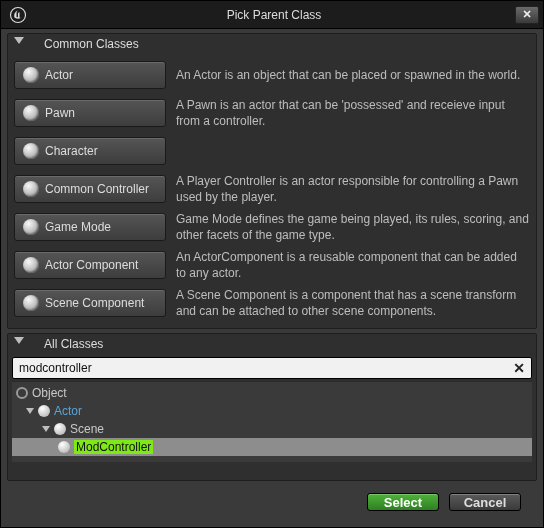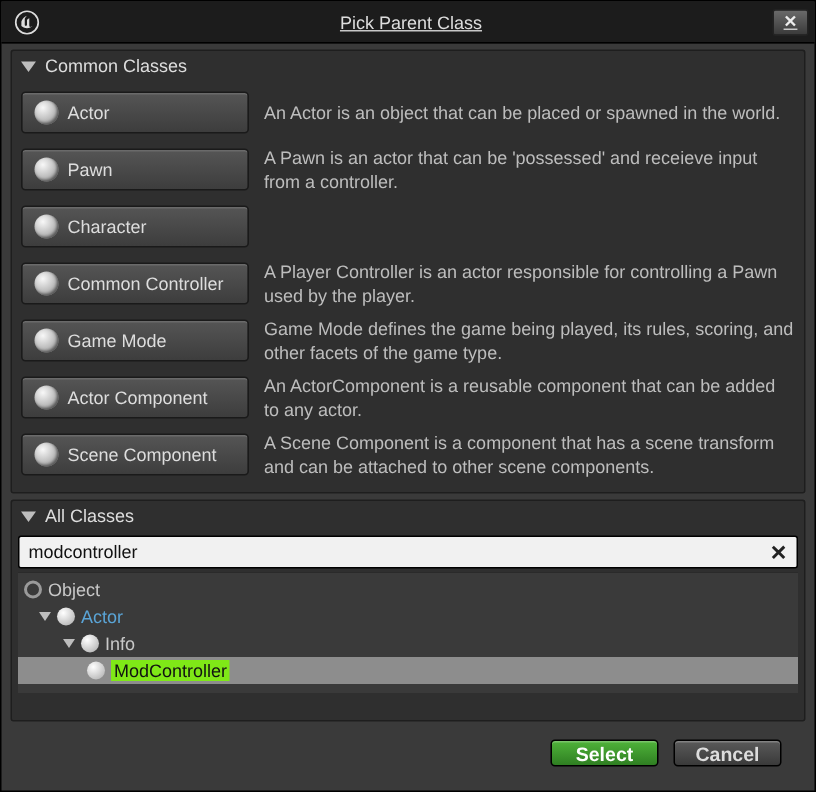--- a/index.html
+++ b/index.html
@@ -8,21 +8,20 @@
     width: 544px; height: 528px;
     background: #3a3a3a;
     border: 1px solid #000;
     display: flex; flex-direction: column;
     font-size: 12px; color: #c8c8c8;
   }
   .titlebar {
     height: 28px; background: #1c1c1c;
     display: flex; align-items: center;
     border-bottom: 1px solid #000;
-    text-decoration: underline;
   }
   .titlebar .ue-logo {
     width: 22px; height: 22px; margin: 0 4px 0 6px;
     display: flex; align-items: center; justify-content: center;
   }
   .titlebar .title {
     flex: 1; text-align: center; color: #ddd; font-size: 12px;
   }
   .titlebar .close {
     width: 24px; height: 18px; margin-right: 4px;
@@ -34,21 +33,21 @@
   .body {
     flex: 1; overflow: hidden;
     padding: 4px 6px 6px 6px;
     display: flex; flex-direction: column; gap: 4px;
   }
   .section-frame {
     border: 1px solid #1e1e1e; border-radius: 2px;
     background: #2f2f2f;
   }
   .section-header {
-    display: flex; align-items: center; gap: 4px;
+    display: flex; gap: 18px;
     padding: 3px 6px; color: #ddd;
     cursor: pointer;
   }
   .tri { display:inline-block; width:0;height:0;
     border-left:5px solid transparent; border-right:5px solid transparent;
     border-top:7px solid #bdbdbd; margin-right:2px;
   }
   .common-body {
     padding: 4px 6px 8px 6px;
     display: flex; flex-direction: column; gap: 4px;
@@ -241,21 +240,21 @@
             <span>Object</span>
           </div>
           <div class="tree-row indent-1 link">
             <span class="exp"></span>
             <span class="ball"></span>
             <span>Actor</span>
           </div>
           <div class="tree-row indent-2">
             <span class="exp"></span>
             <span class="ball"></span>
-            <span>Info</span>
+            <span>Scene</span>
           </div>
           <div class="tree-row indent-3 selected">
             <span class="ball"></span>
             <span class="label-hl">ModController</span>
           </div>
         </div>
       </div>
     </div>
 
     <div class="footer">

